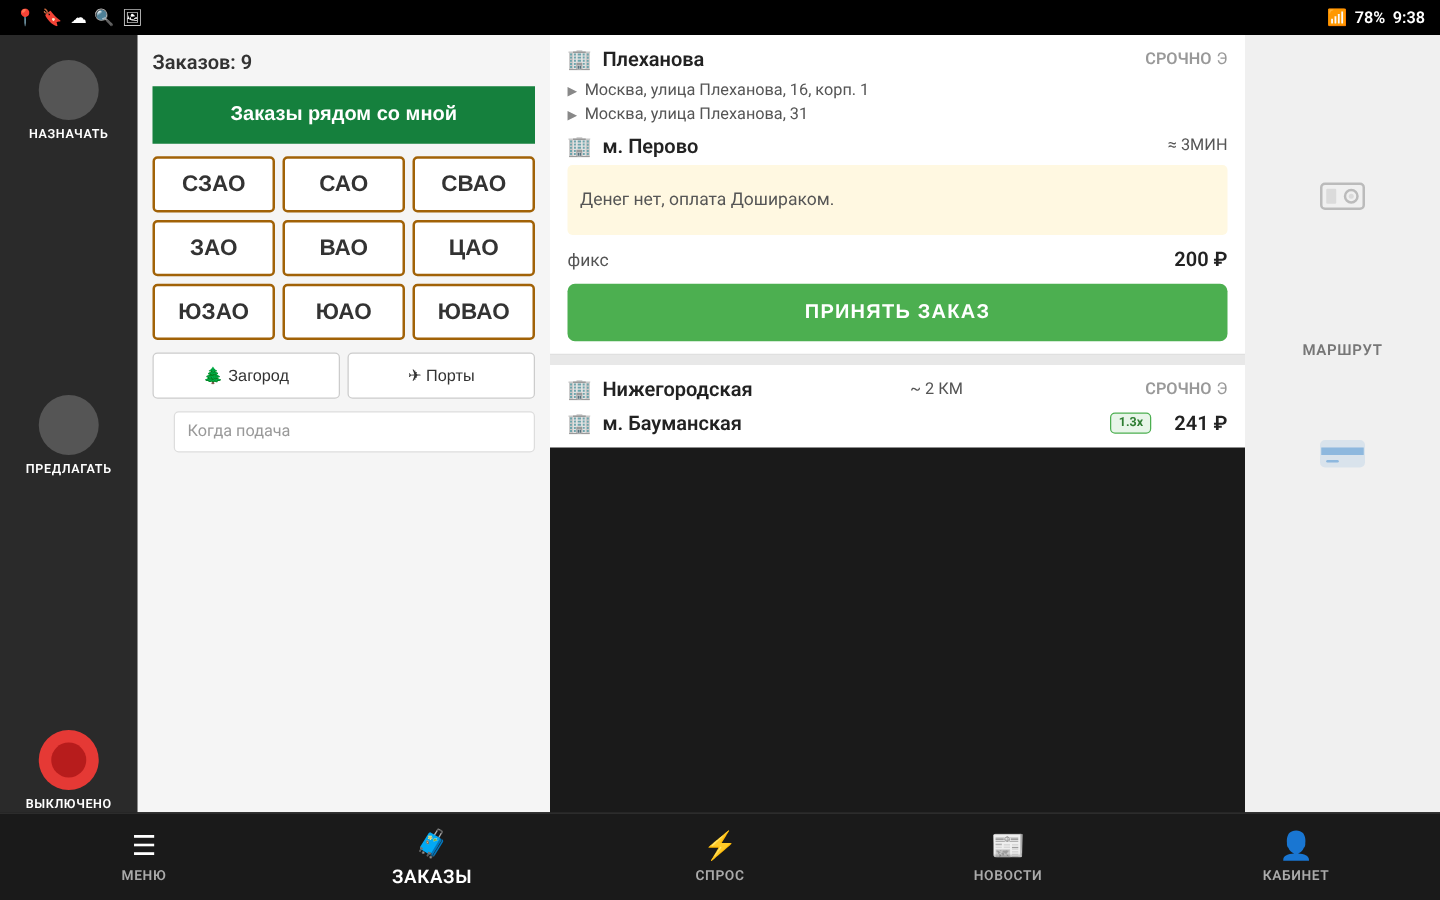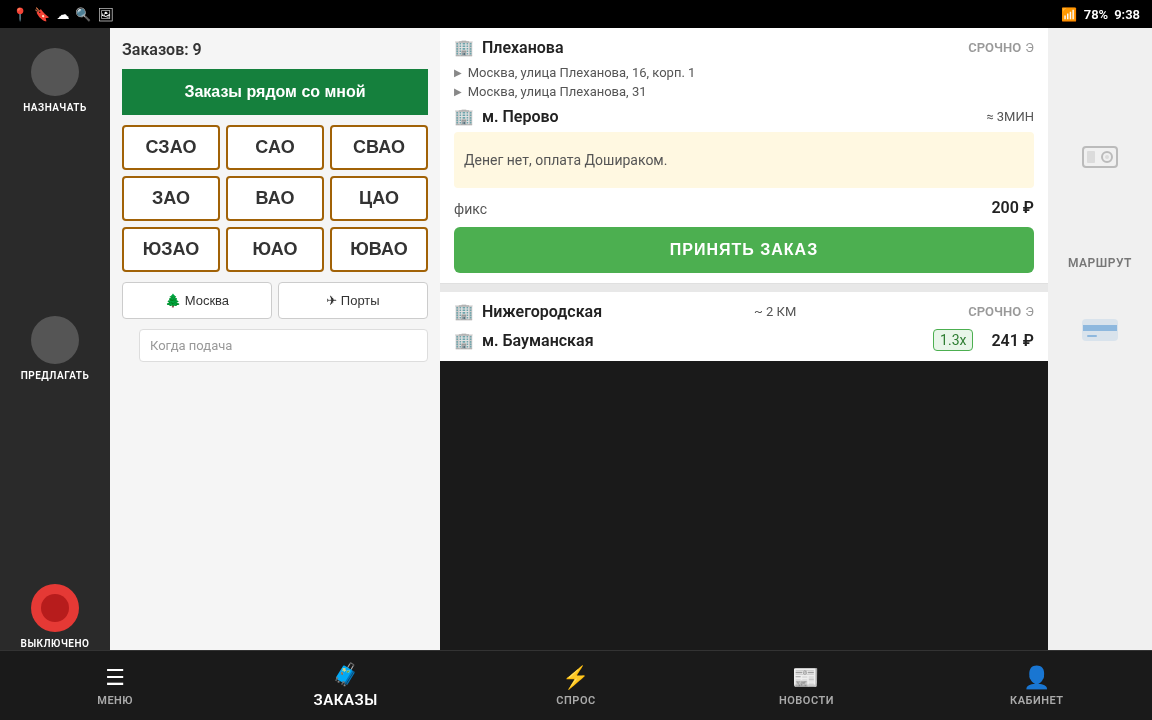--- a/index.html
+++ b/index.html
@@ -259,28 +259,28 @@
       padding: 10px 14px;
     }
     .order-card-2-header {
       display: flex;
       align-items: center;
       justify-content: space-between;
     }
 
     
     .action-panel {
-      width: 104px;
+      width: 156px;
       background: #f0f0f0;
       display: flex;
       flex-direction: column;
       align-items: center;
       justify-content: flex-start;
       padding: 16px 8px;
-      gap: 16px;
+      gap: 32px;
       flex-shrink: 0;
     }
 
     
     .bottom-nav {
       height: 70px;
       background: #1a1a1a;
       display: flex;
       align-items: center;
       justify-content: space-around;
@@ -321,22 +321,22 @@
       color: #999;
       font-size: 13px;
     }
 
     .multiplier-badge {
       background: #e8f5e9;
       border: 1px solid #4caf50;
       border-radius: 4px;
       padding: 2px 6px;
       color: #2e7d32;
-      font-size: 14px;
-      font-weight: 400;
+      font-size: 10px;
+      font-weight: 700;
     }
 
     .order-section-divider {
       height: 8px;
       background: #e8e8e8;
     }
 
     .right-section {
       display: flex;
       flex: 1;
@@ -391,21 +391,21 @@
       <button class="district-btn">САО</button>
       <button class="district-btn">СВАО</button>
       <button class="district-btn">ЗАО</button>
       <button class="district-btn">ВАО</button>
       <button class="district-btn">ЦАО</button>
       <button class="district-btn">ЮЗАО</button>
       <button class="district-btn">ЮАО</button>
       <button class="district-btn">ЮВАО</button>
     </div>
     <div class="special-btns">
-      <button class="special-btn">🌲 Москва</button>
+      <button class="special-btn">🌲 Загород</button>
       <button class="special-btn">✈ Порты</button>
     </div>
     <div class="when-input">Когда подача</div>
   </div>
 
   <div class="right-section">
 
     <div class="orders-main">
 
       <div class="order-card">

